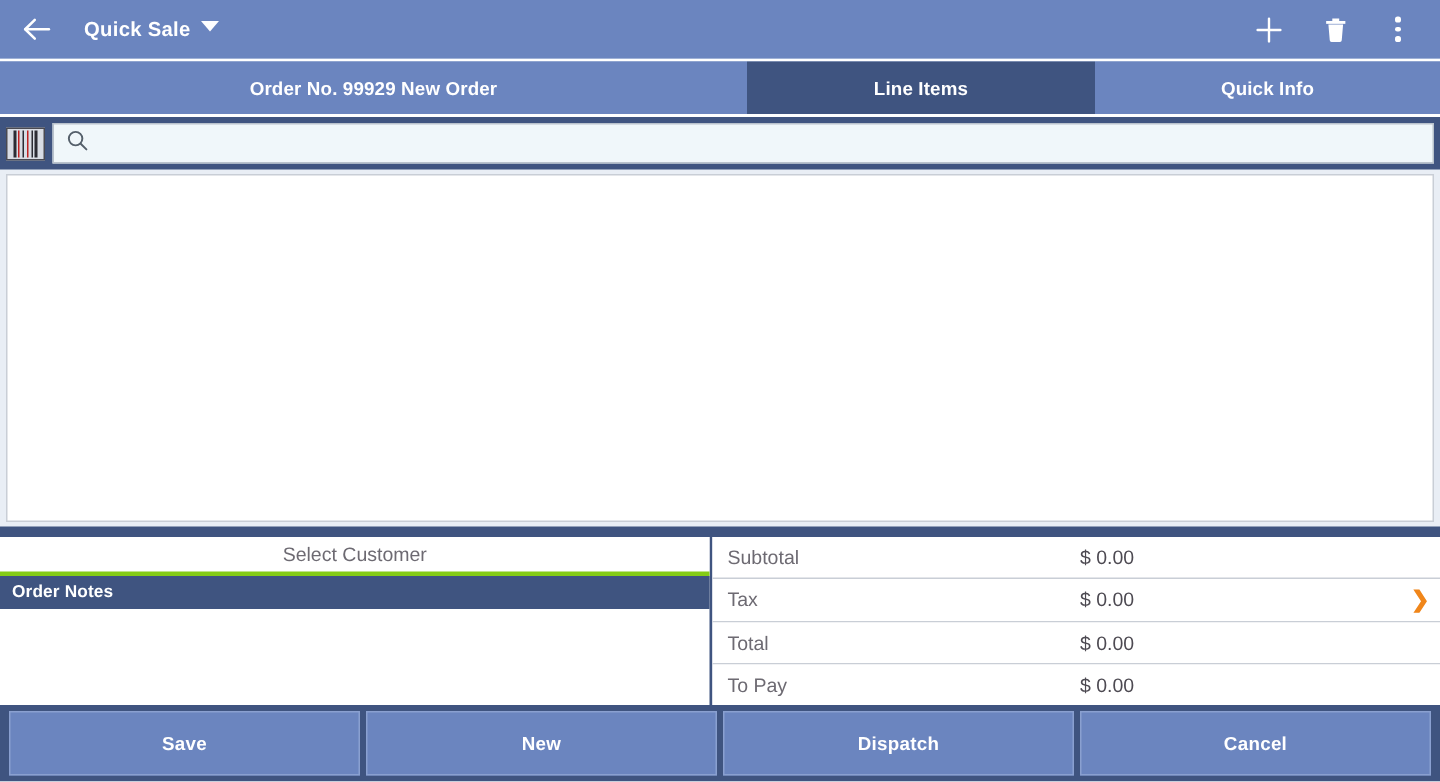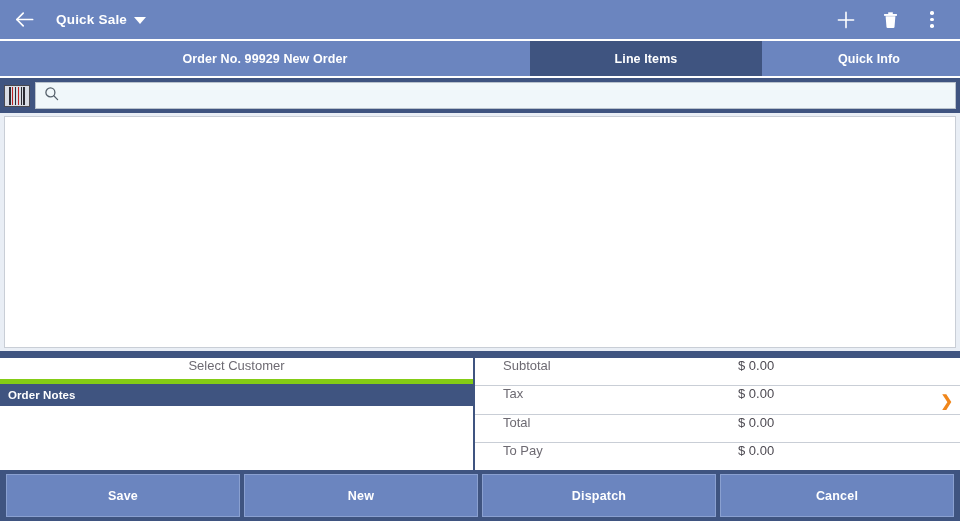--- a/index.html
+++ b/index.html
@@ -40,21 +40,21 @@
     width: 20px; height: 20px;
     display: flex; align-items: center; justify-content: center;
     cursor: pointer;
   }
   .appbar-title {
     color: #ffffff;
     font-size: 13.5px;
     font-weight: bold;
     letter-spacing: .2px;
     display: flex;
-    align-items: center;
+    align-items: flex-start;
     gap: 7px;
     cursor: pointer;
   }
   .caret-down {
     width: 0; height: 0;
     border-left: 6px solid transparent;
     border-right: 6px solid transparent;
     border-top: 7px solid #ffffff;
     display: inline-block;
     margin-top: 2px;
@@ -98,21 +98,20 @@
     flex: 1 1 0;
     display: flex;
     align-items: center;
     justify-content: center;
     color: #ffffff;
     font-size: 12.5px;
     font-weight: bold;
     cursor: pointer;
     background: #6b85bf;
     letter-spacing: .1px;
-    margin-left: 16px;
   }
   .tab.active {
     background: #3f5480;
     flex: 0 0 232px;
   }
   .tab.order-no { flex: 0 0 498px; }
 
   
   .searchrow {
     height: 35px;
@@ -196,25 +195,26 @@
   .notes-col {
     flex: 0 0 475px;
     display: flex;
     flex-direction: column;
     background: #ffffff;
     border-right: 2px solid #3f5480;
   }
   .select-customer {
     height: 26px;
     display: flex;
+    align-items: center;
     justify-content: center;
     font-size: 13px;
     color: #6d6a72;
     background: #ffffff;
-    border-bottom: 5px solid #84cc16;
+    border-bottom: 3px solid #84cc16;
     cursor: pointer;
   }
   .order-notes-header {
     height: 22px;
     background: #3f5480;
     color: #ffffff;
     font-size: 11.5px;
     font-weight: bold;
     display: flex;
     align-items: center;
@@ -245,24 +245,25 @@
 
   .totals-col {
     flex: 1 1 auto;
     display: flex;
     flex-direction: column;
     background: #ffffff;
   }
   .total-row {
     flex: 1 1 0;
     display: flex;
+    align-items: center;
     border-bottom: 1px solid #c9ced6;
     background: #ffffff;
     position: relative;
-    padding-left: 28px;
+    padding-left: 10px;
   }
   .total-row:last-child { border-bottom: none; }
   .total-label {
     width: 235px;
     font-size: 13px;
     color: #6d6a72;
   }
   .total-value {
     font-size: 13px;
     color: #4d4a52;

